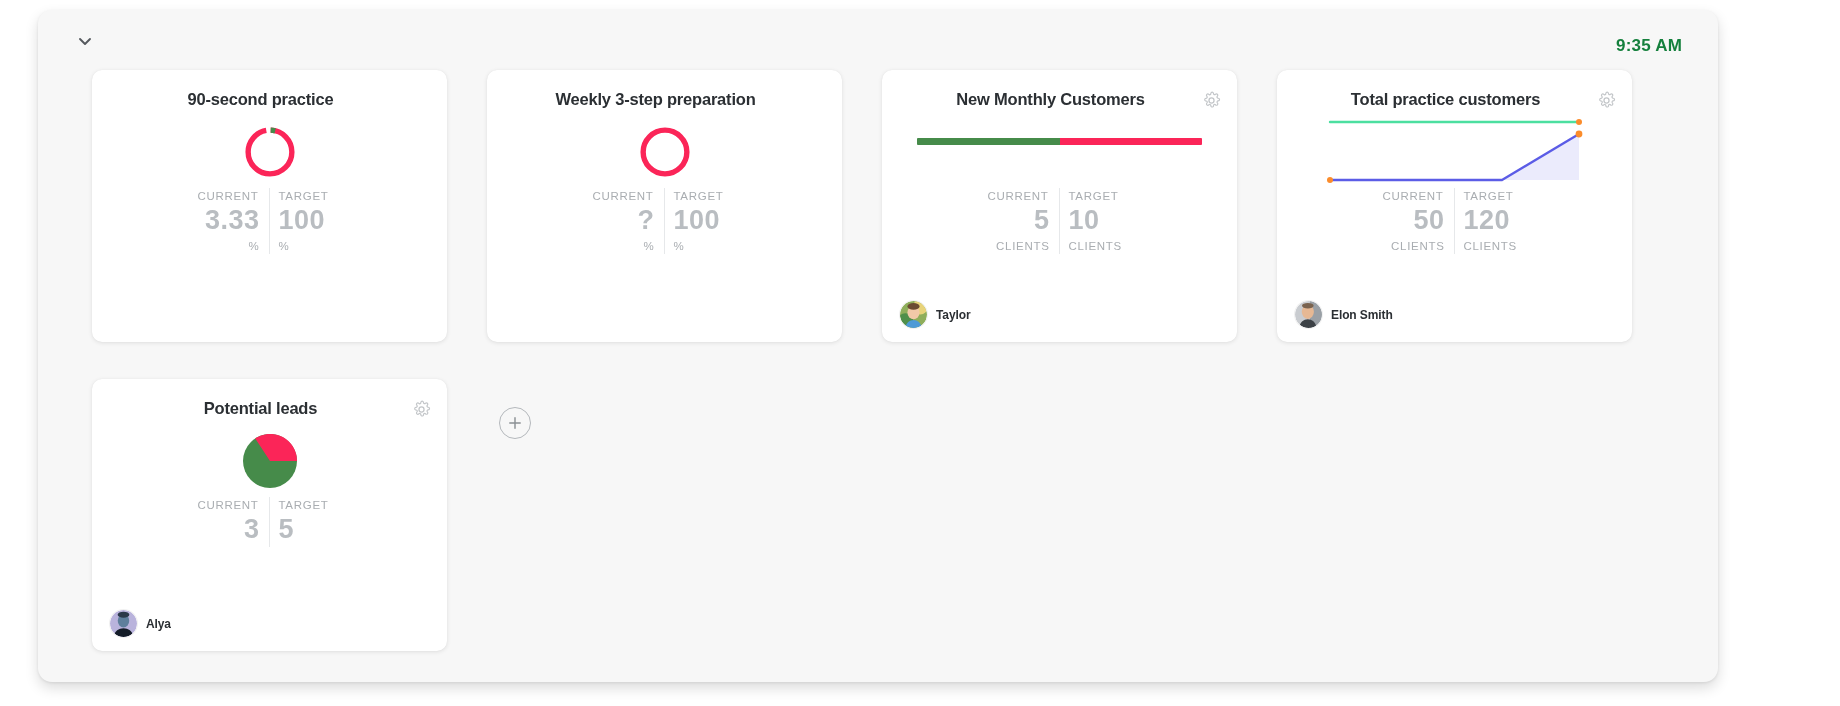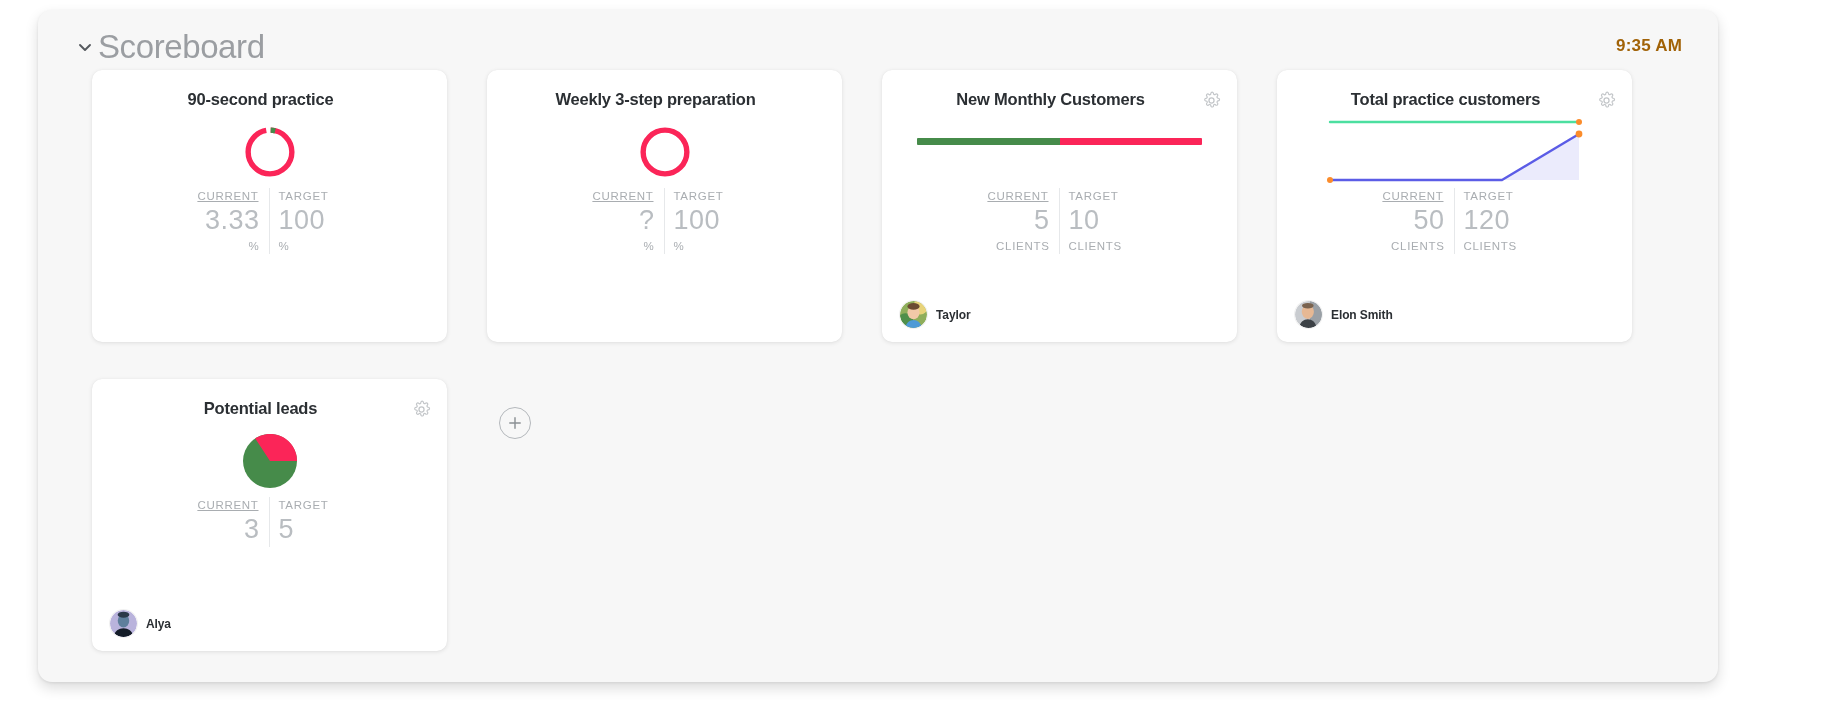--- a/index.html
+++ b/index.html
@@ -48,21 +48,21 @@
     letter-spacing: -0.4px;
     line-height: 1;
     white-space: nowrap;
     font-family: "Liberation Sans", sans-serif;
   }
   .clock {
     position: absolute;
     right: 36px; top: 26px;
     font-size: 17px;
     font-weight: bold;
-    color: #a16207;
+    color: #15803d;
     letter-spacing: 0.2px;
   }
   
   .cards {
     position: absolute;
     left: 54px; top: 60px;
     width: 1600px;
     display: flex;
     flex-wrap: wrap;
     gap: 37px 40px;
@@ -148,32 +148,32 @@
     font-size: 11.5px;
     color: #a9adb1;
     letter-spacing: 0.7px;
     font-weight: 400;
     line-height: 1.4;
     white-space: nowrap;
   }
   .stat-value {
     font-size: 27px;
     color: #b9bdc1;
-    font-weight: 400;
+    font-weight: 700;
     line-height: 1.25;
     letter-spacing: 0.5px;
   }
   .stat-unit {
     font-size: 11.5px;
     color: #a9adb1;
     letter-spacing: 0.7px;
     line-height: 1.4;
     white-space: nowrap;
   }
-  .stat.left .stat-label { padding-right: 1px; text-decoration: underline; }
+  .stat.left .stat-label { padding-right: 1px; }
 
   
   .owner {
     position: absolute;
     left: 18px; bottom: 14px;
     display: flex; align-items: center; gap: 9px;
   }
   .avatar {
     width: 27px; height: 27px;
     border-radius: 50%;
@@ -216,21 +216,20 @@
 <div class="page">
   <div class="panel">
 
     <div class="panel-header">
       <div class="board-title-wrap">
         <span class="chevron-icon">
           <svg width="20" height="20" viewBox="0 0 20 20" fill="none" aria-hidden="true">
             <path d="M5 8 L10 13 L15 8" stroke="#55595e" stroke-width="1.9" stroke-linecap="round" stroke-linejoin="round" fill="none"></path>
           </svg>
         </span>
-        <span class="board-title">Scoreboard</span>
       </div>
       <div class="clock">9:35 AM</div>
     </div>
 
     <div class="cards">
 
       <div class="card">
         <div class="card-title">90-second practice</div>
         <div class="viz">
           <svg class="donut" viewBox="0 0 42 42" aria-hidden="true">

